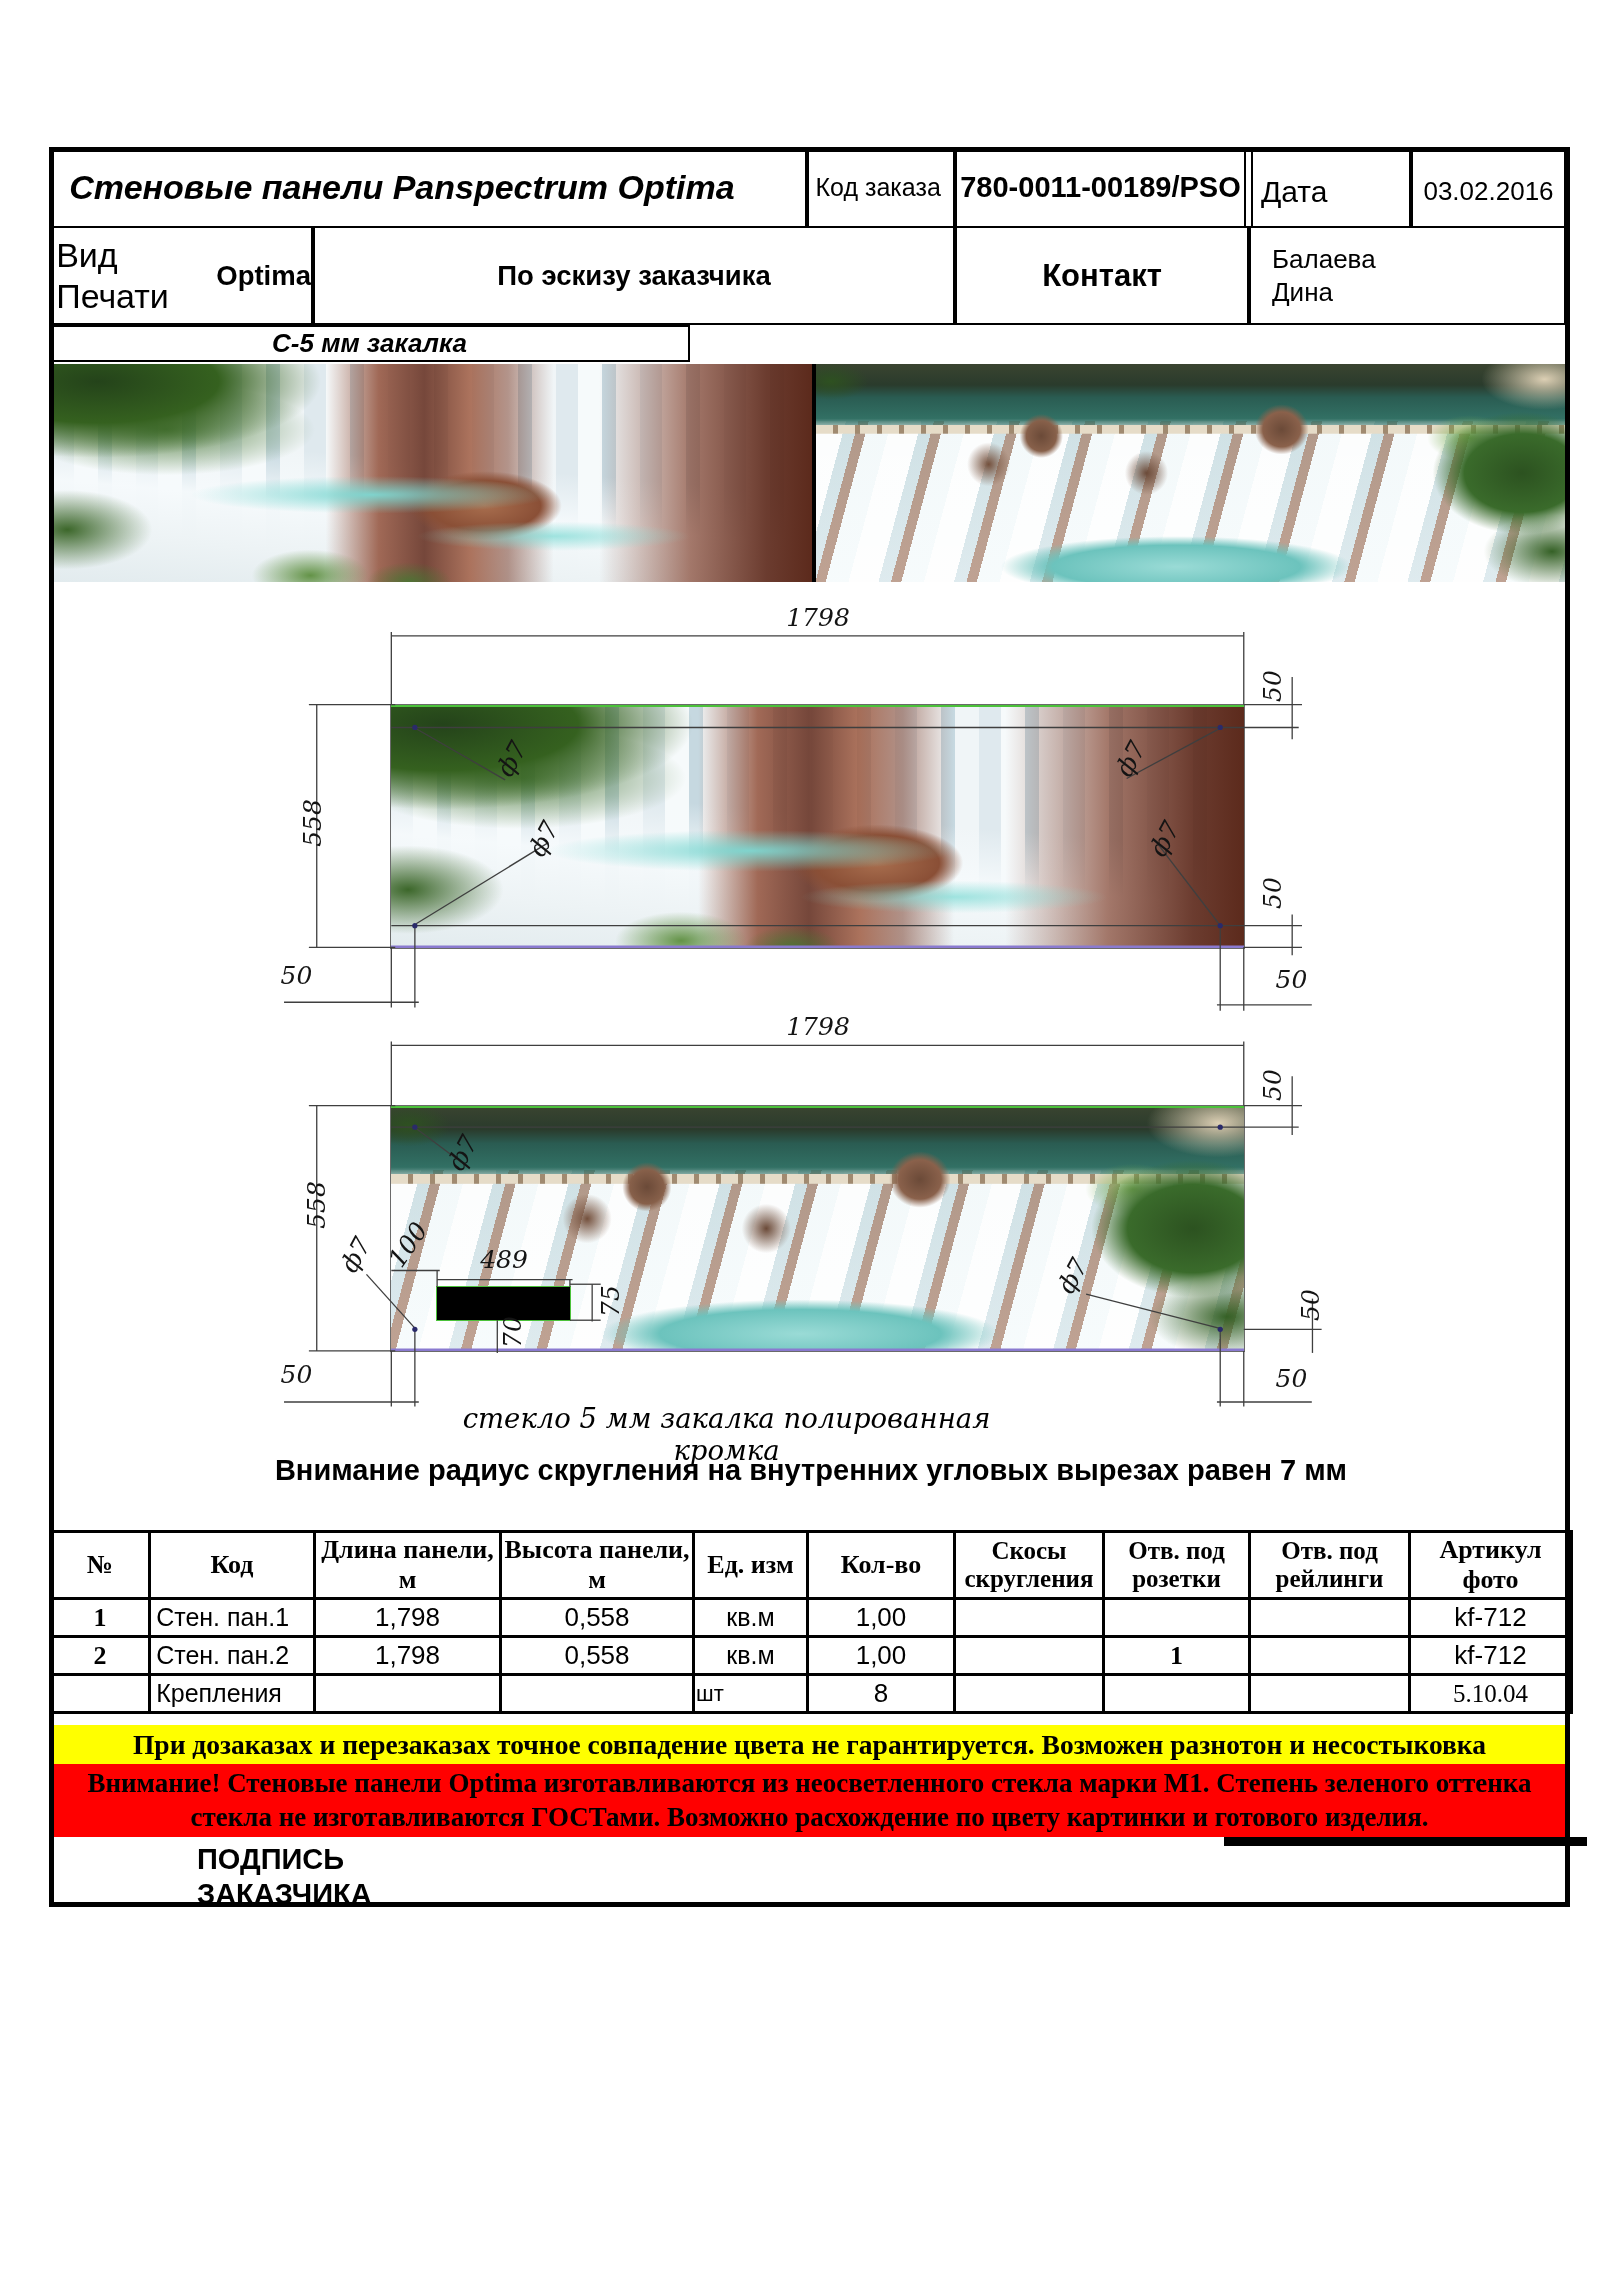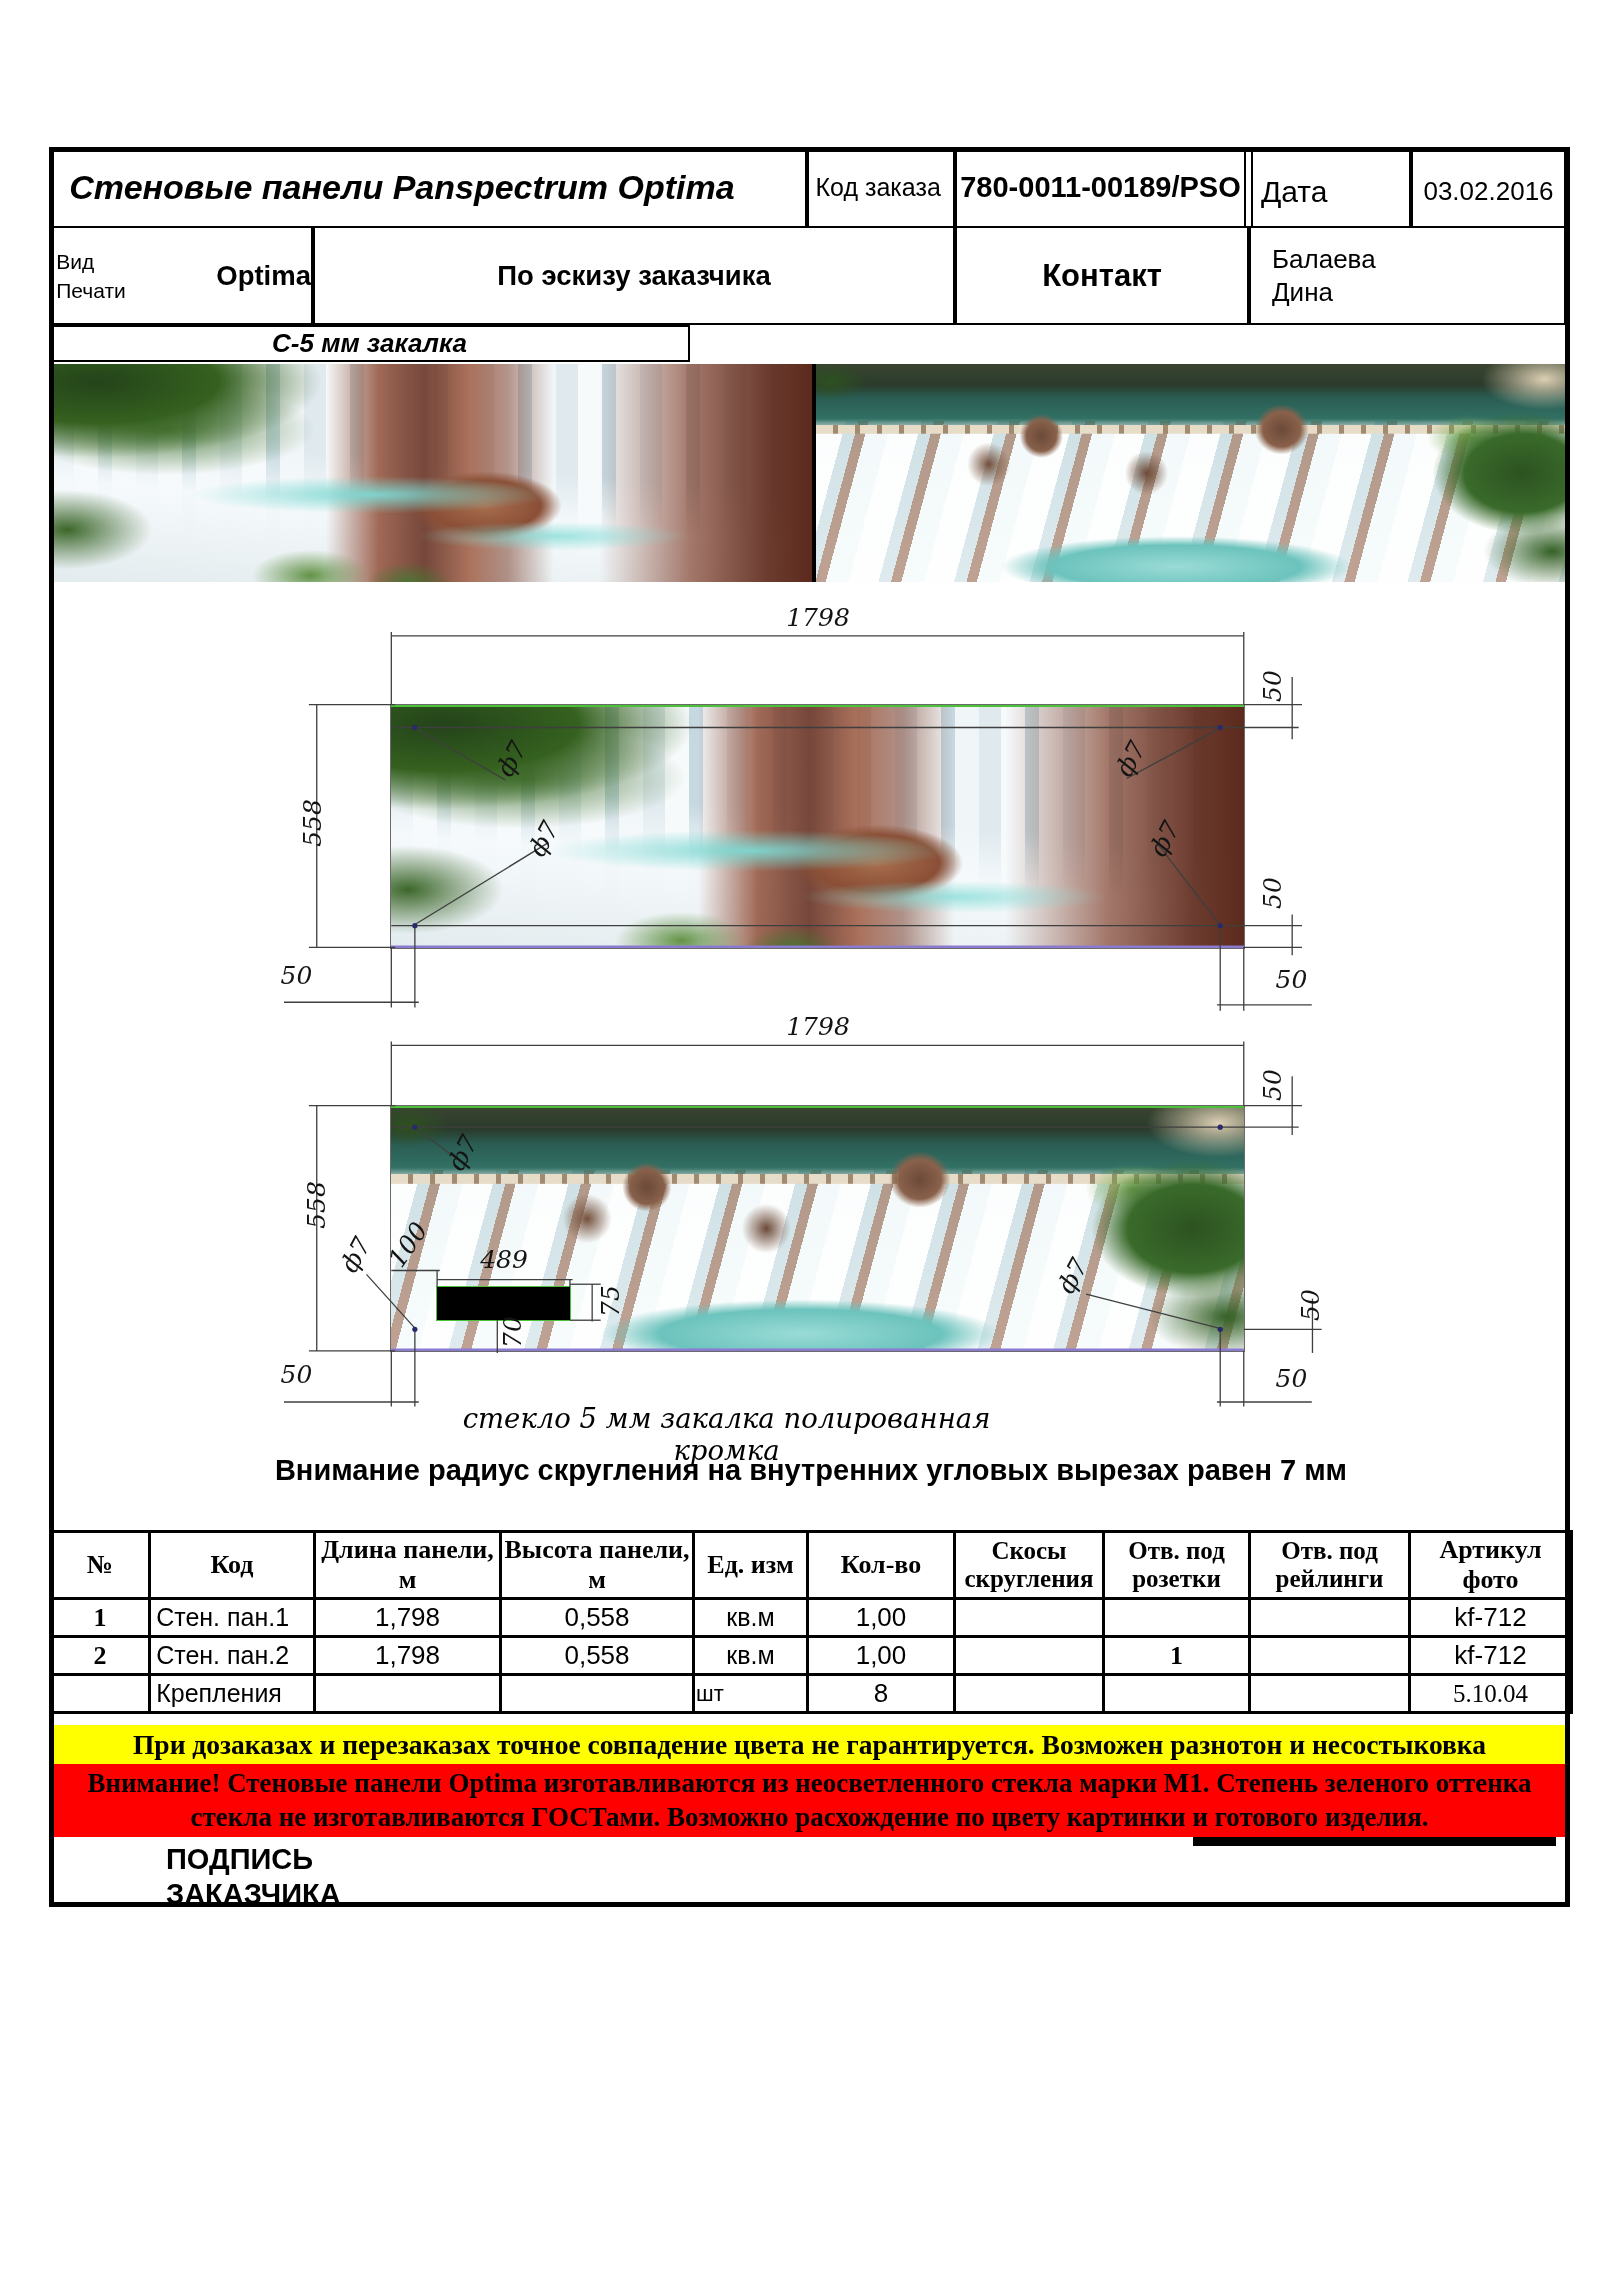--- a/index.html
+++ b/index.html
@@ -85,21 +85,21 @@
     <span style="font-size:29px;font-weight:bold;">780-0011-00189/PSO</span>
   </div>
   <div class="cell" style="left:1251px;top:149px;width:160px;height:85px;padding-left:7.9px;text-align:center;">
     <span style="font-size:30px;">Дата</span>
   </div>
   <div class="cell center" style="left:1411px;top:149px;width:155px;height:85px;">
     <span style="font-size:26px;">03.02.2016</span>
   </div>
 
   <div class="cell" style="left:49px;top:226px;width:264px;height:99px;">
-    <span style="font-size:21px;width:105px;padding-left:5.2px;line-height:29px;">Вид Печати</span>
+    <span style="font-size:34px;width:105px;padding-left:5.2px;line-height:41px;">Вид Печати</span>
     <span style="font-size:27.5px;font-weight:bold;flex:1;text-align:right;">Optima</span>
   </div>
   <div class="cell center" style="left:955px;top:226px;width:294px;height:99px;">
     <span style="font-size:31px;font-weight:bold;">Контакт</span>
   </div>
   <div class="cell center" style="left:313px;top:226px;width:642px;height:99px;">
     <span style="font-size:27.5px;font-weight:bold;">По эскизу заказчика</span>
   </div>
   <div class="cell" style="left:1249px;top:226px;width:317px;height:99px;padding-left:21px;">
     <span style="font-size:26px;width:137px;line-height:33px;">Балаева Дина</span>
@@ -282,21 +282,21 @@
   <div class="abs serifb" style="left:49px;top:1725px;width:1521px;height:39px;background:#ffff00;
               display:flex;align-items:center;justify-content:center;">
     <span style="font-size:27.5px;">При дозаказах и перезаказах точное совпадение цвета не гарантируется. Возможен разнотон и несостыковка</span>
   </div>
   <div class="abs serifb" style="left:49px;top:1764px;width:1521px;height:73px;background:#ff0000;
               display:flex;flex-direction:column;align-items:center;justify-content:center;gap:3.9px;">
     <span style="font-size:27px;">Внимание! Стеновые панели Optima изготавливаются из неосветленного стекла марки М1. Степень зеленого оттенка</span>
     <span style="font-size:27px;">стекла не изготавливаются ГОСТами. Возможно расхождение по цвету картинки и готового изделия.</span>
   </div>
 
-  <div class="abs" style="left:35px;top:1837px;width:1521px;height:80px;background:#fff;">
+  <div class="abs" style="left:66px;top:1837px;width:1521px;height:80px;background:#fff;">
     <div class="abs" style="left:1158px;top:0;width:363px;height:8.5px;background:#000;"></div>
     <div style="position:absolute;left:131px;top:5.2px;width:203px;
                 font-size:29px;font-weight:bold;line-height:35px;">ПОДПИСЬ ЗАКАЗЧИКА</div>
   </div>
 
   <div class="frame"></div>
 </div>
 
 
 </body></html>

